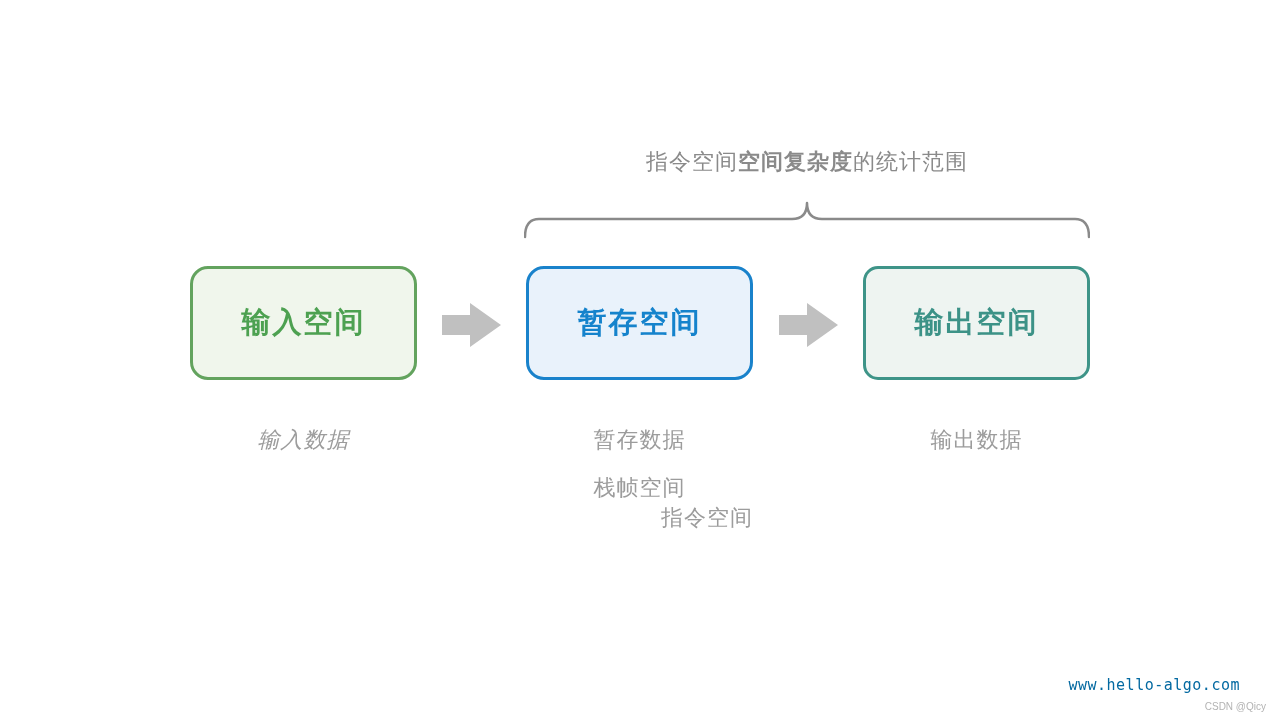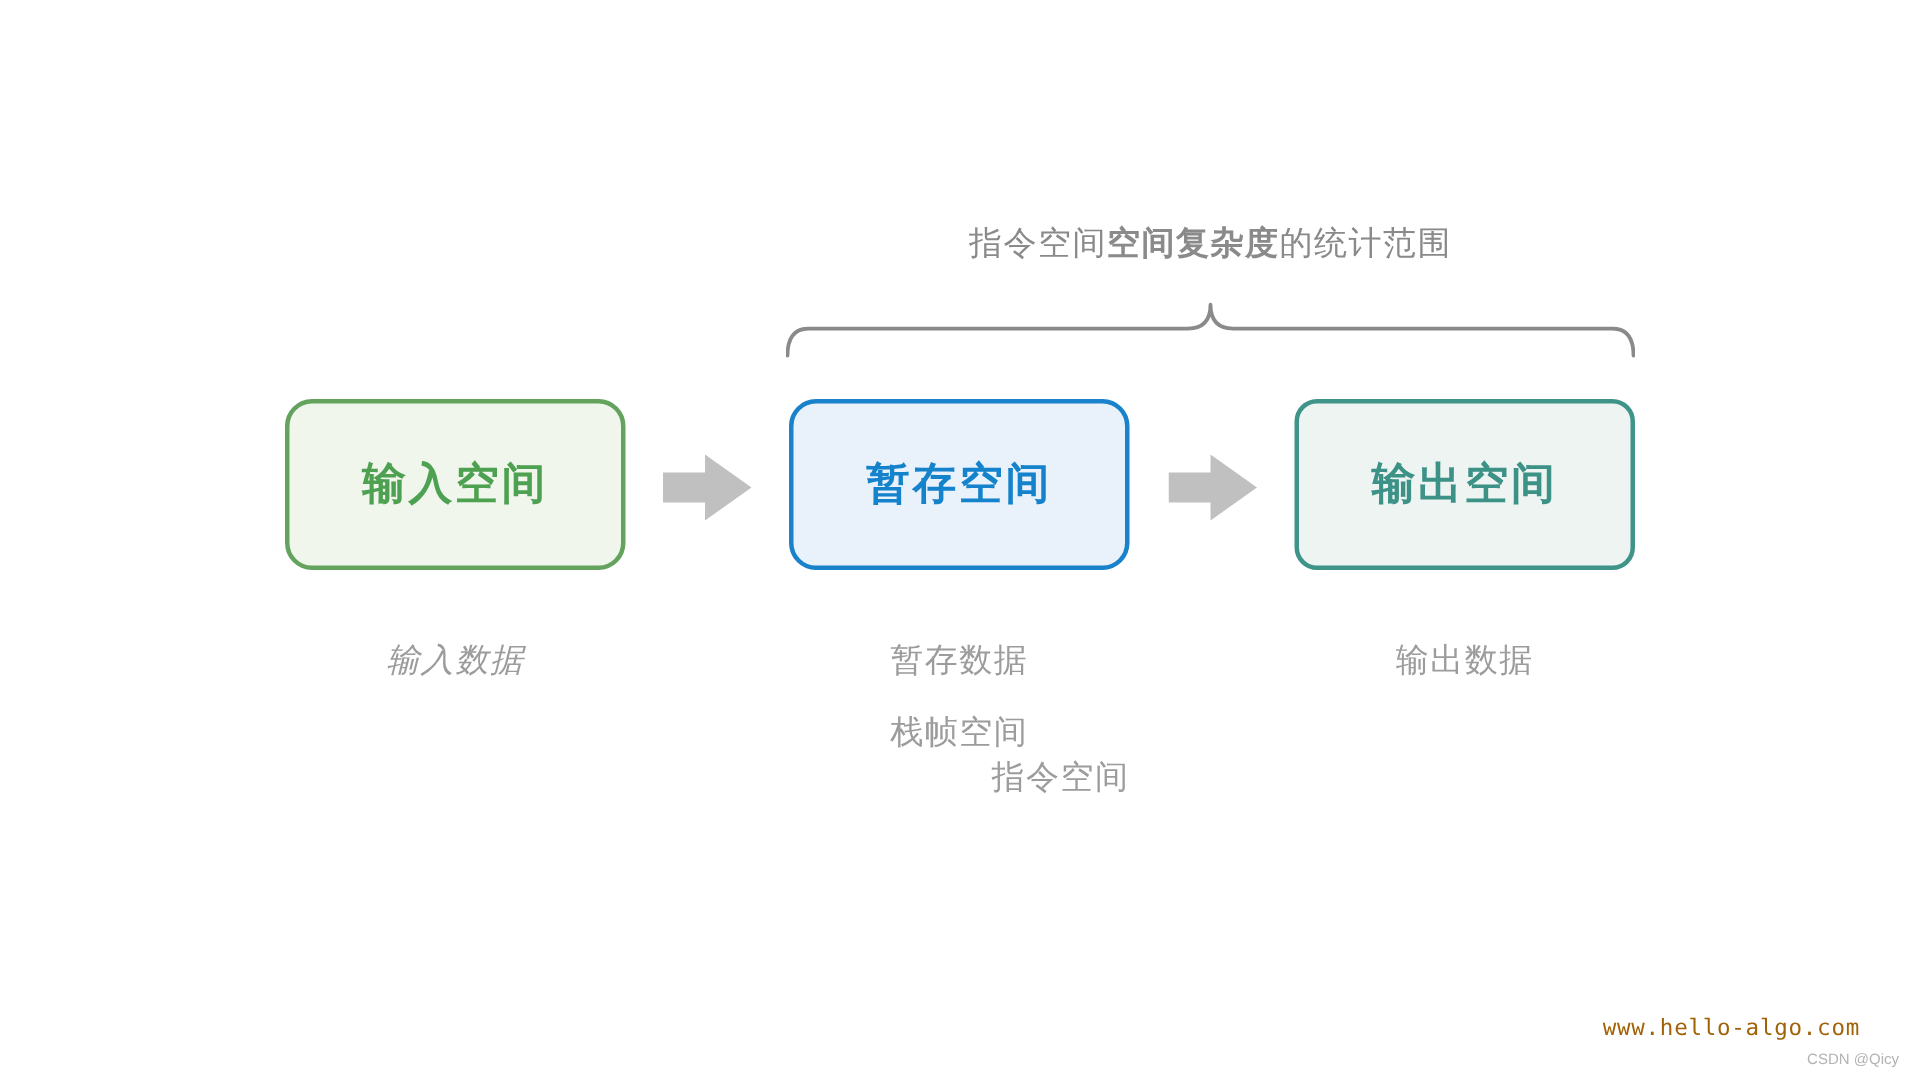--- a/index.html
+++ b/index.html
@@ -37,21 +37,21 @@
   }
   .note-input    { left: 190px; top: 425px; font-style: italic; }
   .note-temp-1   { left: 526px; top: 425px; }
   .note-temp-2   { left: 526px; top: 473px; }
   .note-temp-3   { left: 526px; top: 503px; text-align: right; }
   .note-output   { left: 863px; top: 425px; }
 
   .watermark-site {
     position: absolute; right: 40px; top: 676px;
     font-family: "DejaVu Sans Mono", "Liberation Mono", monospace;
-    font-size: 15px; color: #a16207; letter-spacing: 0.5px;
+    font-size: 15px; color: #0369a1; letter-spacing: 0.5px;
   }
   .watermark-credit {
     position: absolute; right: 14px; top: 701px;
     font-size: 10px; color: #b3b3b3;
   }
 </style>
 </head>
 <body>
 
 <div class="canvas">

